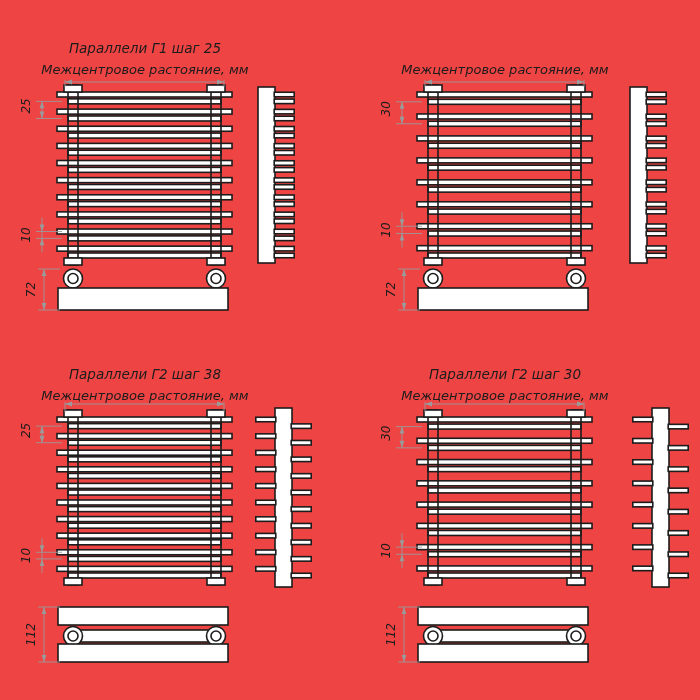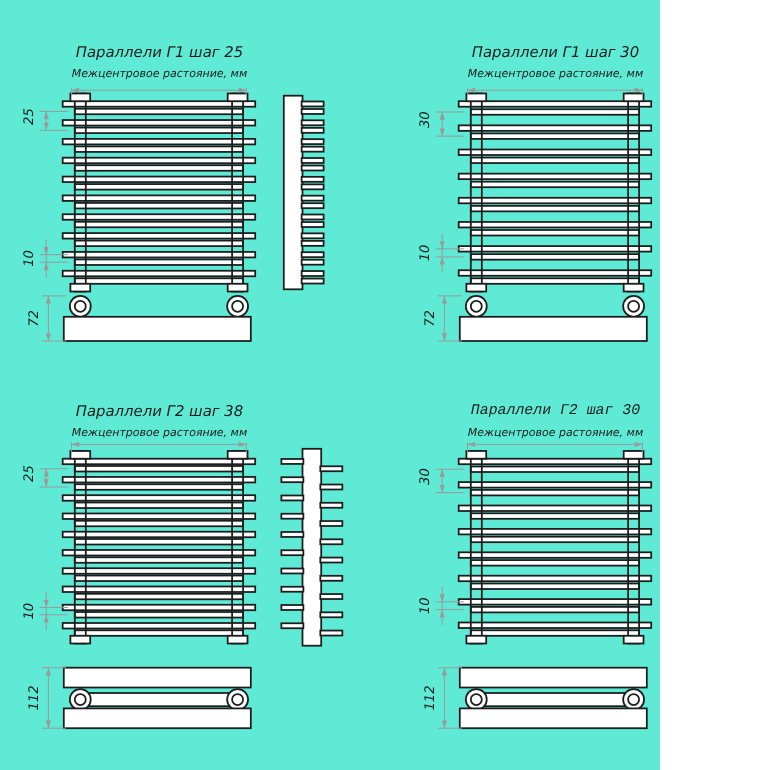--- a/index.html
+++ b/index.html
@@ -1,24 +1,24 @@
 <!DOCTYPE html>
 <html><head>
 <meta charset="utf-8">
 <style>
   html,body{margin:0;padding:0;background:#ffffff;}
-  #sheet{position:relative;width:600px;height:700px;background:#5eead4;overflow:hidden;
+  #sheet{position:relative;width:700px;height:700px;background:#ef4444;overflow:hidden;
          font-family:"DejaVu Sans",sans-serif;}
   #tech{position:absolute;left:0;top:0;}
   .ttl{position:absolute;width:250px;text-align:center;font-style:italic;
        color:#1c1c1c;white-space:nowrap;}
   .title{font-size:13.5px;}
-  .subtitle{font-size:10px;font-style:italic;}
+  .subtitle{font-size:13px;font-style:italic;}
   .q1t{left:20px;top:40px;}  .q2t{left:380px;top:40px;}
-  .q3t{left:20px;top:366px;} .q4t{left:380px;top:366px;font-family:Liberation Mono, monospace;}
+  .q3t{left:20px;top:366px;} .q4t{left:380px;top:366px;}
   .q1s{left:20px;top:62px;}  .q2s{left:380px;top:62px;}
   .q3s{left:20px;top:388px;} .q4s{left:380px;top:388px;}
 </style>
 </head>
 <body>
 
 <div id="sheet">
   <svg id="tech" width="700" height="700" viewBox="0 0 700 700">
       <g>
         <g>
@@ -346,21 +346,20 @@
           <polygon points="404,607 401.6,614 406.4,614" fill="#9a9a9a"></polygon>
           <polygon points="404,662 401.6,655 406.4,655" fill="#9a9a9a"></polygon>
           <text x="391" y="634.5" fill="#1c1c1c" font-size="12" font-style="italic" font-family="&quot;DejaVu Sans&quot;,sans-serif" text-anchor="middle" dominant-baseline="middle" transform="rotate(-90 391 634.5)">112</text>
         </g>
       </g>
     </svg>
 
   <div class="ttl title q1t">Параллели Г1 шаг 25</div>
   <div class="ttl subtitle q1s">Межцентровое растояние, мм</div>
 
-  <div class="ttl title q2t">Параллели Г1 шаг 30</div>
   <div class="ttl subtitle q2s">Межцентровое растояние, мм</div>
 
   <div class="ttl title q3t">Параллели Г2 шаг 38</div>
   <div class="ttl subtitle q3s">Межцентровое растояние, мм</div>
 
   <div class="ttl title q4t">Параллели Г2 шаг 30</div>
   <div class="ttl subtitle q4s">Межцентровое растояние, мм</div>
 </div>
 
 </body></html>

